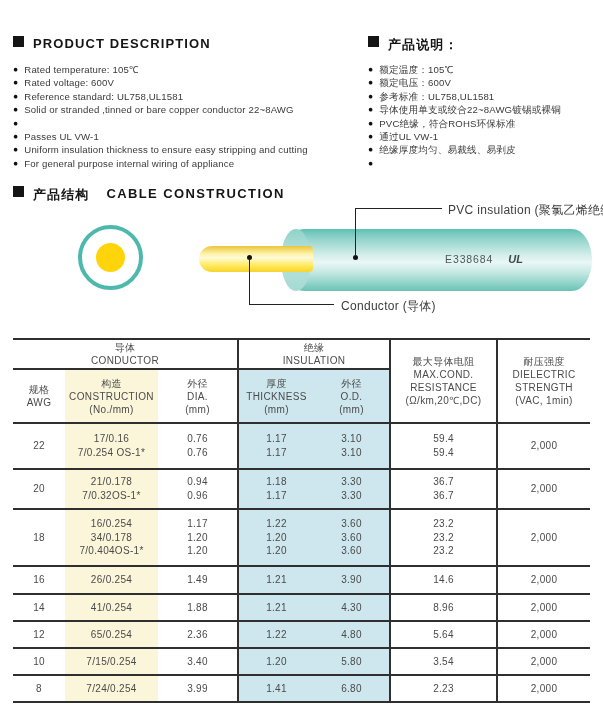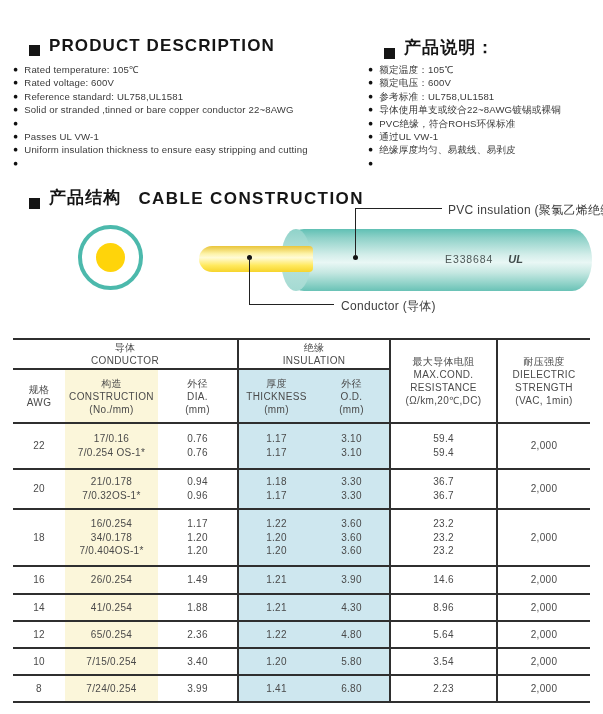--- a/index.html
+++ b/index.html
@@ -1,21 +1,21 @@
 <!DOCTYPE html>
 <html style="--insulation-teal: #4cb9ac; --conductor-yellow: #ffd40a; --construction-col-bg: #fbf6da; --insulation-col-bg: #cee7ef; --table-line: #2f2f2f;"><head>
 <meta charset="utf-8">
 <style>
   html,body{margin:0;padding:0;background:#fff;}
   .page{position:relative;width:603px;height:714px;background:#fff;overflow:hidden;
         font-family:"Liberation Sans",sans-serif;color:#3c3c3c;}
 
   
-  .sec-title{position:absolute;display:flex;align-items:flex-end;gap:9px;
-             font-size:17px;font-weight:700;letter-spacing:1.1px;color:#151515;margin-left:16px;}
+  .sec-title{position:absolute;display:flex;align-items:flex-start;gap:9px;
+             font-size:13px;font-weight:700;letter-spacing:1.1px;color:#151515;}
   .sq{width:11px;height:11px;background:#151515;flex:0 0 auto;}
   .sec-title .en-sub{font-weight:700;letter-spacing:1.4px;margin-left:8px;}
 
   
   .blist{position:absolute;display:flex;flex-direction:column;gap:1.5px;}
   .blist .item{display:flex;align-items:flex-start;font-size:9.6px;line-height:11.9px;
                color:#3a3a3a;letter-spacing:0.15px;}
   .blist .bullet{font-size:8.5px;line-height:11.9px;margin-right:6px;color:#101010;}
 
   
@@ -94,20 +94,21 @@
     <div class="item">
         <span class="bullet">●</span>
         <span>Passes UL VW-1</span>
       </div>
     <div class="item">
         <span class="bullet">●</span>
         <span>Uniform insulation thickness to ensure easy stripping and cutting</span>
       </div>
     <div class="item">
         <span class="bullet">●</span>
+        <span>For general purpose internal wiring of appliance</span>
       </div>
   </div>
 
   <div class="blist" style="left:368px;top:64px;width:232px;">
     <div class="item">
         <span class="bullet">●</span>
         <span>额定温度：105℃</span>
       </div>
     <div class="item">
         <span class="bullet">●</span>

